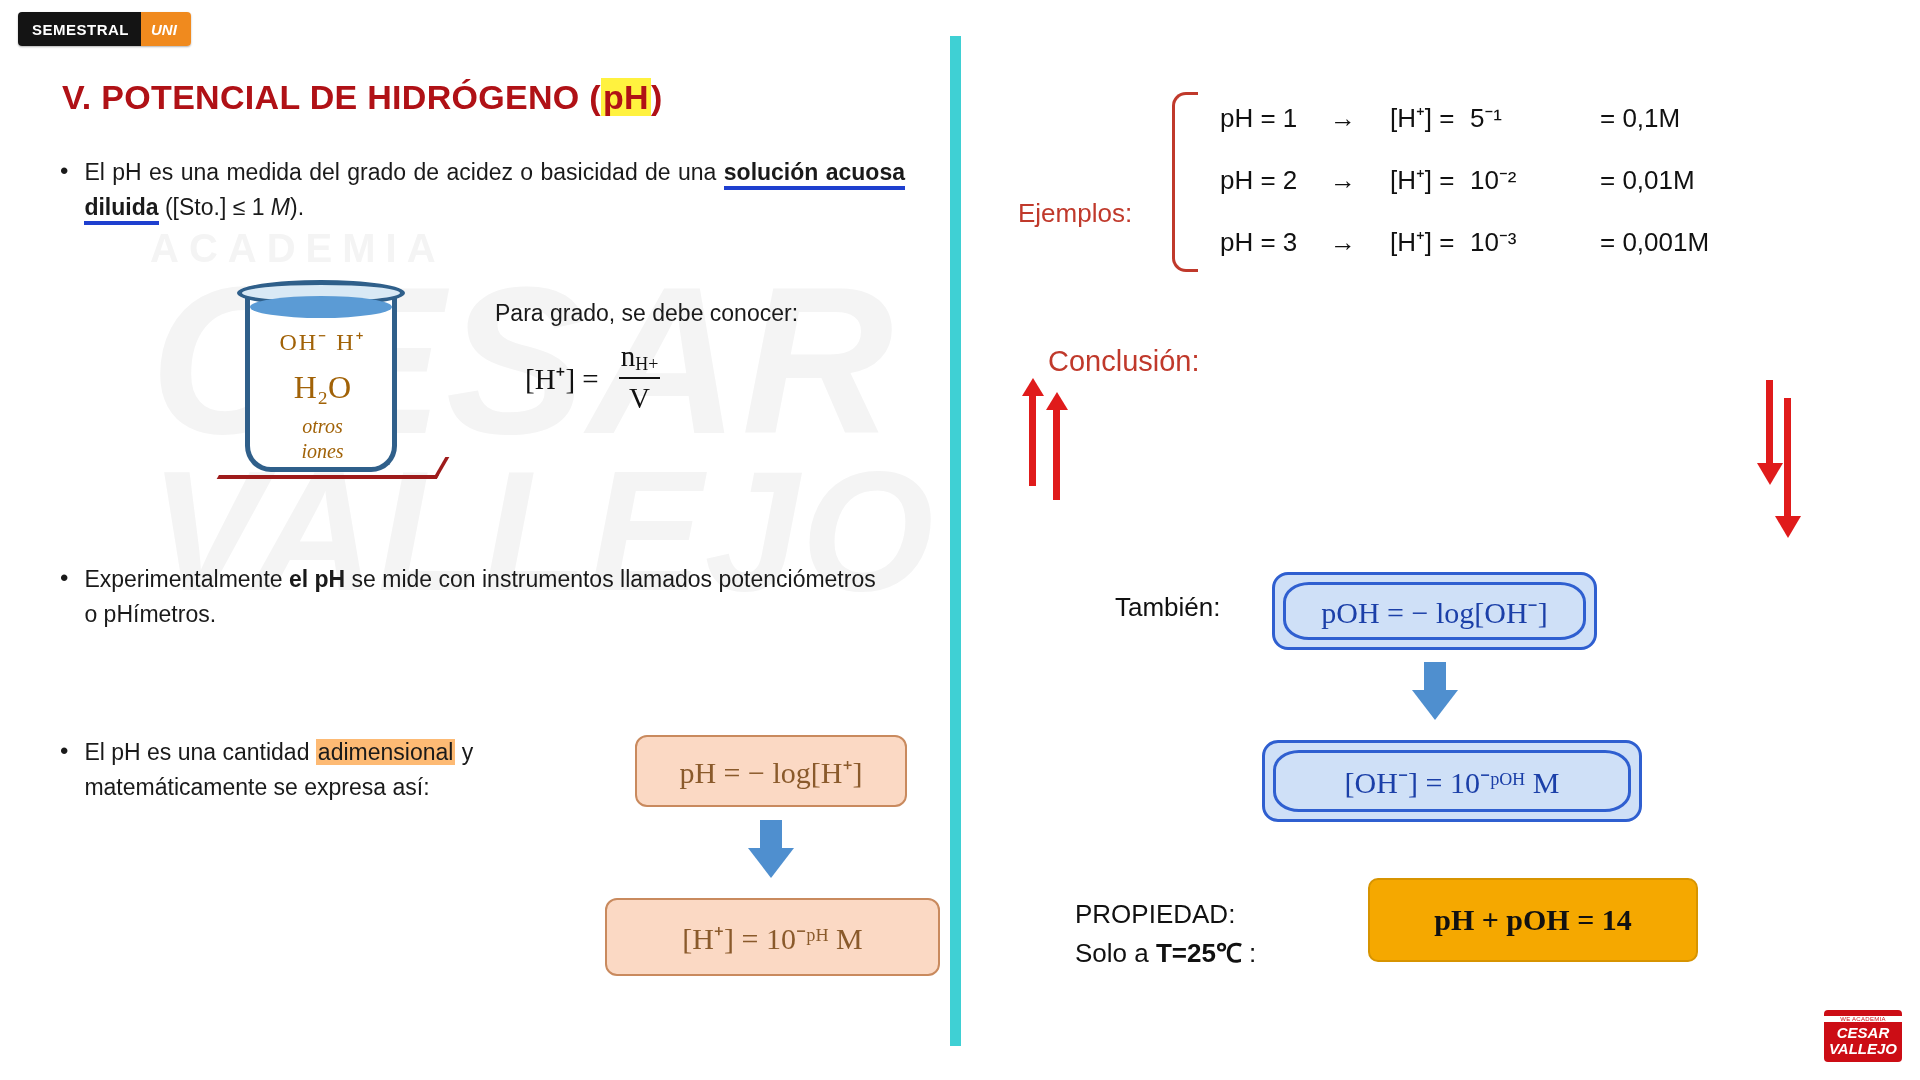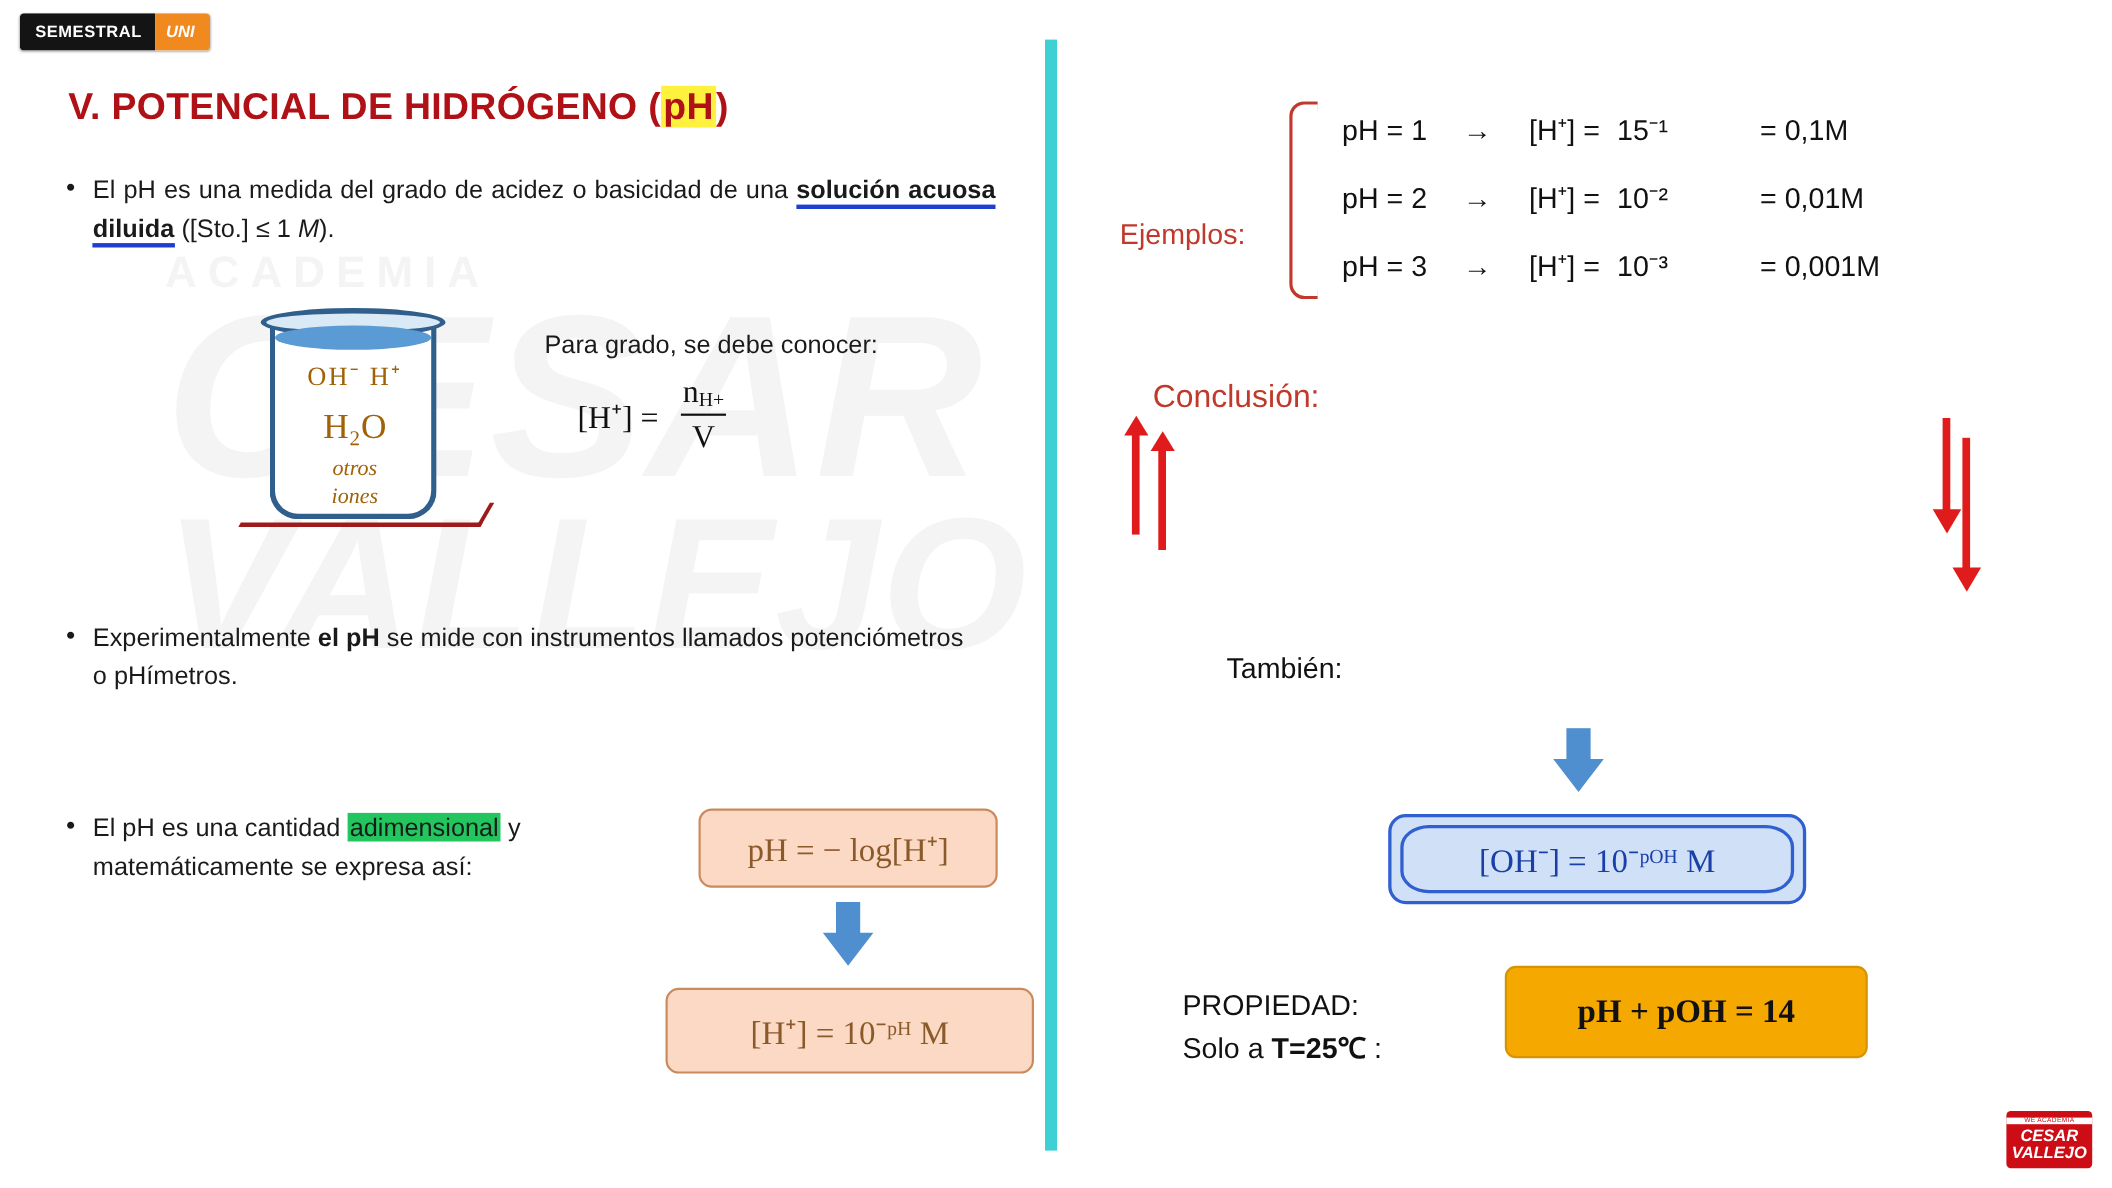--- a/index.html
+++ b/index.html
@@ -79,21 +79,21 @@
   #b1 { left: 60px; top: 155px; width: 845px; }
   #b1 .txt { text-align: justify; }
   #b2 { left: 60px; top: 562px; width: 830px; }
   #b3 { left: 60px; top: 735px; width: 520px; }
 
   .ul-blue {
     font-weight: bold;
     border-bottom: 4px solid #1e3fcf;
     padding-bottom: 1px;
   }
-  .hl-yellow { background: #22c55e; padding: 0 2px; }
+  .hl-yellow { background: #fdba74; padding: 0 2px; }
   .it { font-style: italic; }
 
   
   .beaker-wrap { position: absolute; left: 215px; top: 272px; width: 250px; height: 215px; }
   .beaker-body {
     position: absolute; left: 30px; top: 22px;
     width: 152px; height: 178px;
     border: 5px solid #2f5f8a;
     border-top: none;
     border-radius: 0 0 26px 26px;
@@ -374,21 +374,21 @@
   </div>
 
   <div class="ejemplos-label">Ejemplos:</div>
   <div class="brace"></div>
 
   <div class="ej-list">
     <div class="ej-row">
       <span>pH = 1</span>
       <span class="arrow-r">→</span>
       <span>[H⁺] =</span>
-      <span>15⁻¹</span>
+      <span>5⁻¹</span>
       <span>= 0,1M</span>
     </div>
     <div class="ej-row">
       <span>pH = 2</span>
       <span class="arrow-r">→</span>
       <span>[H⁺] =</span>
       <span>10⁻²</span>
       <span>= 0,01M</span>
     </div>
     <div class="ej-row">
@@ -416,20 +416,24 @@
     <div class="shaft"></div>
     <div class="head"></div>
   </div>
   <div class="red-down" id="rdn2">
     <div class="shaft"></div>
     <div class="head"></div>
   </div>
 
   <div class="tambien-label">También:</div>
 
+  <div class="box box-blue" id="bx-poh">
+    <div class="inner-outline"></div>
+    <span>pOH = − log[OH⁻]</span>
+  </div>
 
   <div class="arrow-down" id="ar2">
     <div class="shaft"></div>
     <div class="head"></div>
   </div>
 
   <div class="box box-blue" id="bx-oh">
     <div class="inner-outline"></div>
     <span>[OH⁻] = 10⁻ᵖᴼᴴ  M</span>
   </div>

